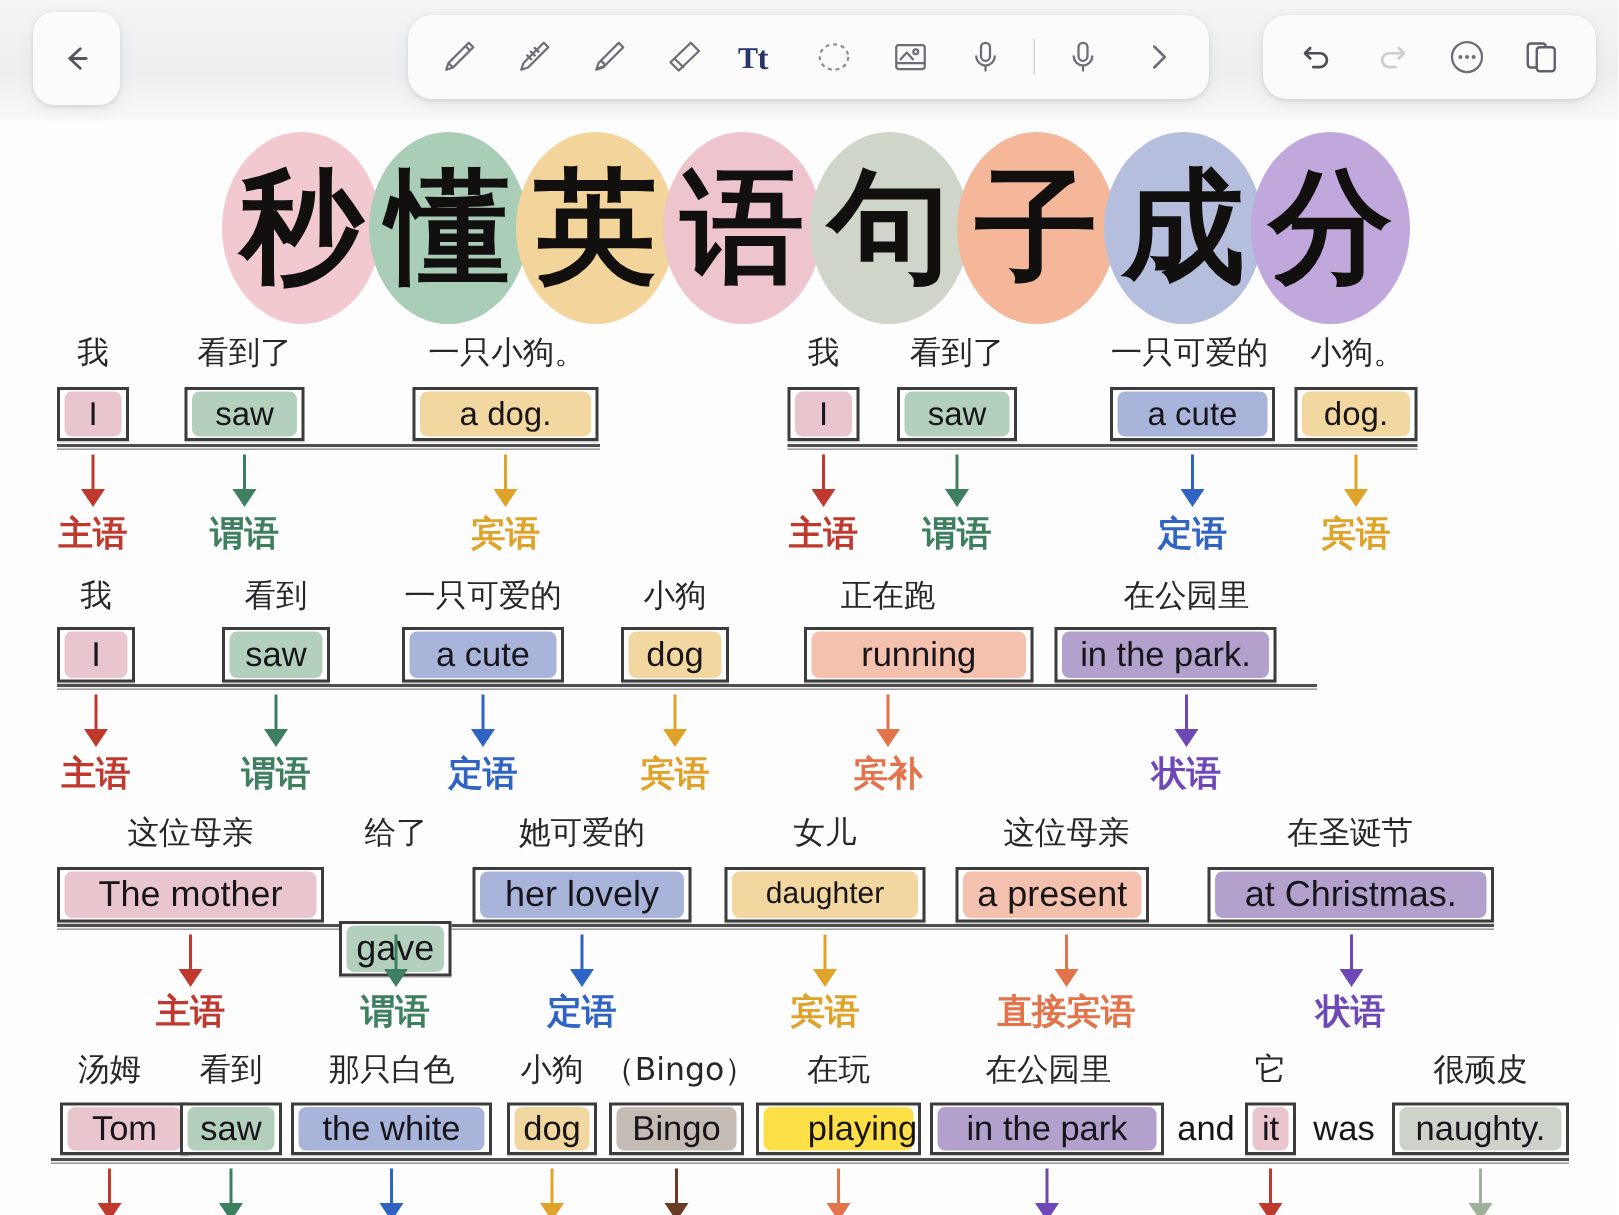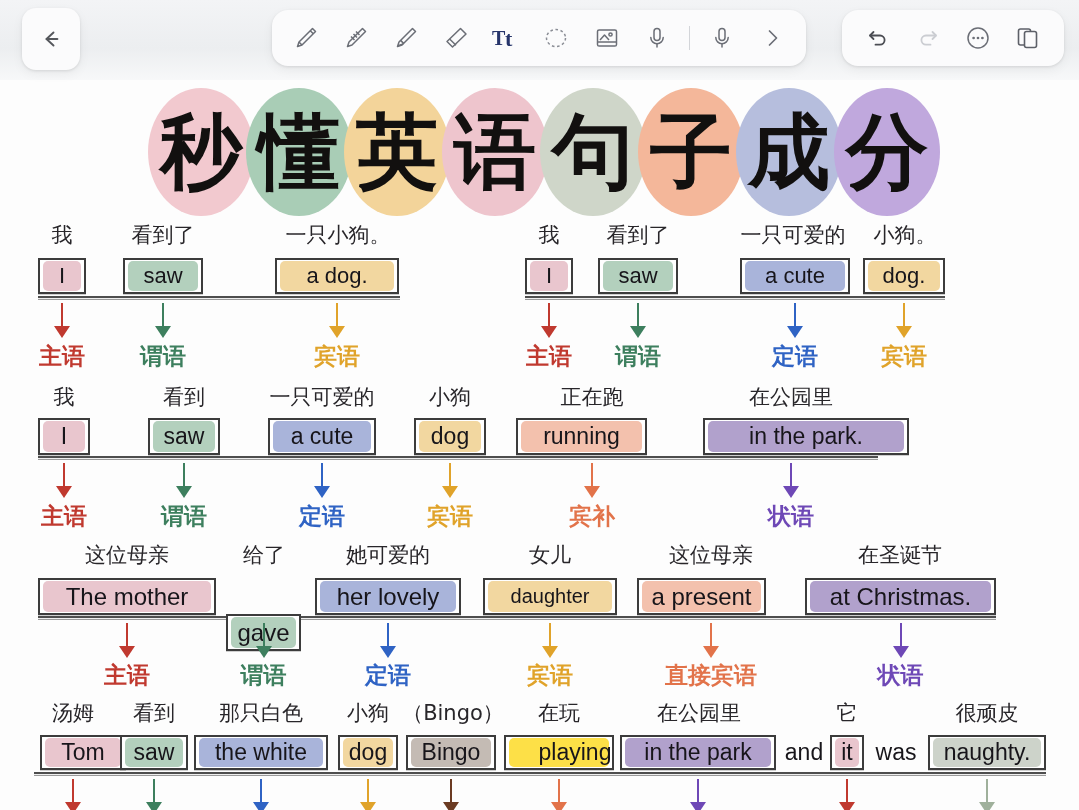--- a/index.html
+++ b/index.html
@@ -375,30 +375,30 @@
         <div class="cn" style="left: 412px; width: 76px; top: 387px; font-size: 21px;">小狗</div>
         <div class="chip" style="left: 414px; width: 72px; top: 418px; height: 37px;">
           <span class="hl" style="background: rgb(242, 215, 160); font-size: 23px;">dog</span>
         </div>
         <div class="arrow" style="left: 440px; width: 20px; top: 463px; height: 35px;">
           <div class="shaft" style="height: 25px; background: rgb(224, 163, 42);"></div>
           <div class="head" style="border-top: 12px solid rgb(224, 163, 42);"></div>
         </div>
         <div class="tag" style="left: 380px; width: 140px; top: 505px; color: rgb(224, 163, 42);">宾语</div>
         <div class="cn" style="left: 528px; width: 128px; top: 387px; font-size: 21px;">正在跑</div>
-        <div class="chip" style="left: 516px; width: 131px; top: 418px; height: 37px;">
+        <div class="chip" style="left: 536px; width: 153px; top: 418px; height: 37px;">
           <span class="hl" style="background: rgb(243, 193, 173); font-size: 23px;">running</span>
         </div>
         <div class="arrow" style="left: 582px; width: 20px; top: 463px; height: 35px;">
           <div class="shaft" style="height: 25px; background: rgb(226, 115, 74);"></div>
           <div class="head" style="border-top: 12px solid rgb(226, 115, 74);"></div>
         </div>
         <div class="tag" style="left: 522px; width: 140px; top: 505px; color: rgb(226, 115, 74);">宾补</div>
         <div class="cn" style="left: 712px; width: 158px; top: 387px; font-size: 21px;">在公园里</div>
-        <div class="chip" style="left: 703px; width: 206px; top: 418px; height: 37px;">
+        <div class="chip" style="left: 703px; width: 148px; top: 418px; height: 37px;">
           <span class="hl" style="background: rgb(177, 161, 204); font-size: 23px;">in the park.</span>
         </div>
         <div class="arrow" style="left: 781px; width: 20px; top: 463px; height: 35px;">
           <div class="shaft" style="height: 25px; background: rgb(110, 72, 182);"></div>
           <div class="head" style="border-top: 12px solid rgb(110, 72, 182);"></div>
         </div>
         <div class="tag" style="left: 721px; width: 140px; top: 505px; color: rgb(110, 72, 182);">状语</div>
       </div>
       <div class="row" style="top: 0px;">
         <div class="baseline" style="left: 38px; width: 958px; top: 616px;"></div>

